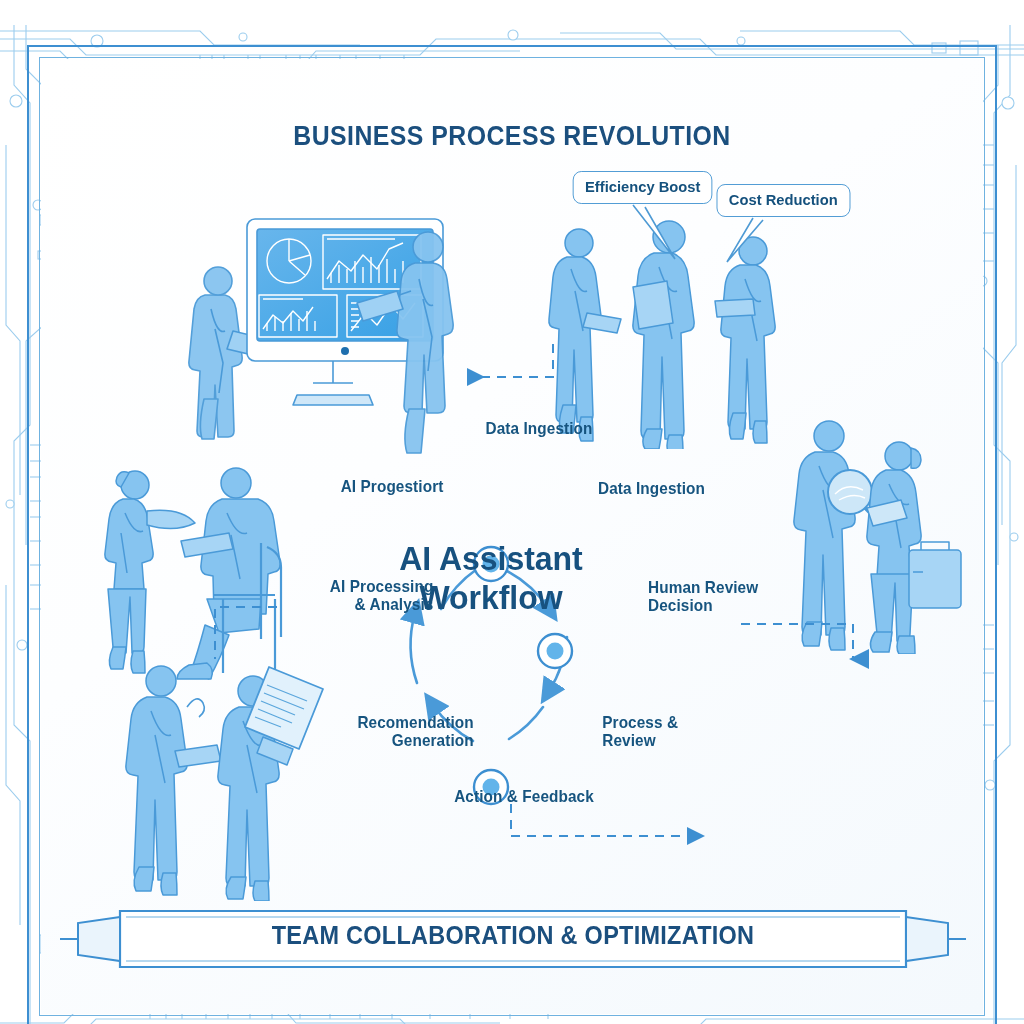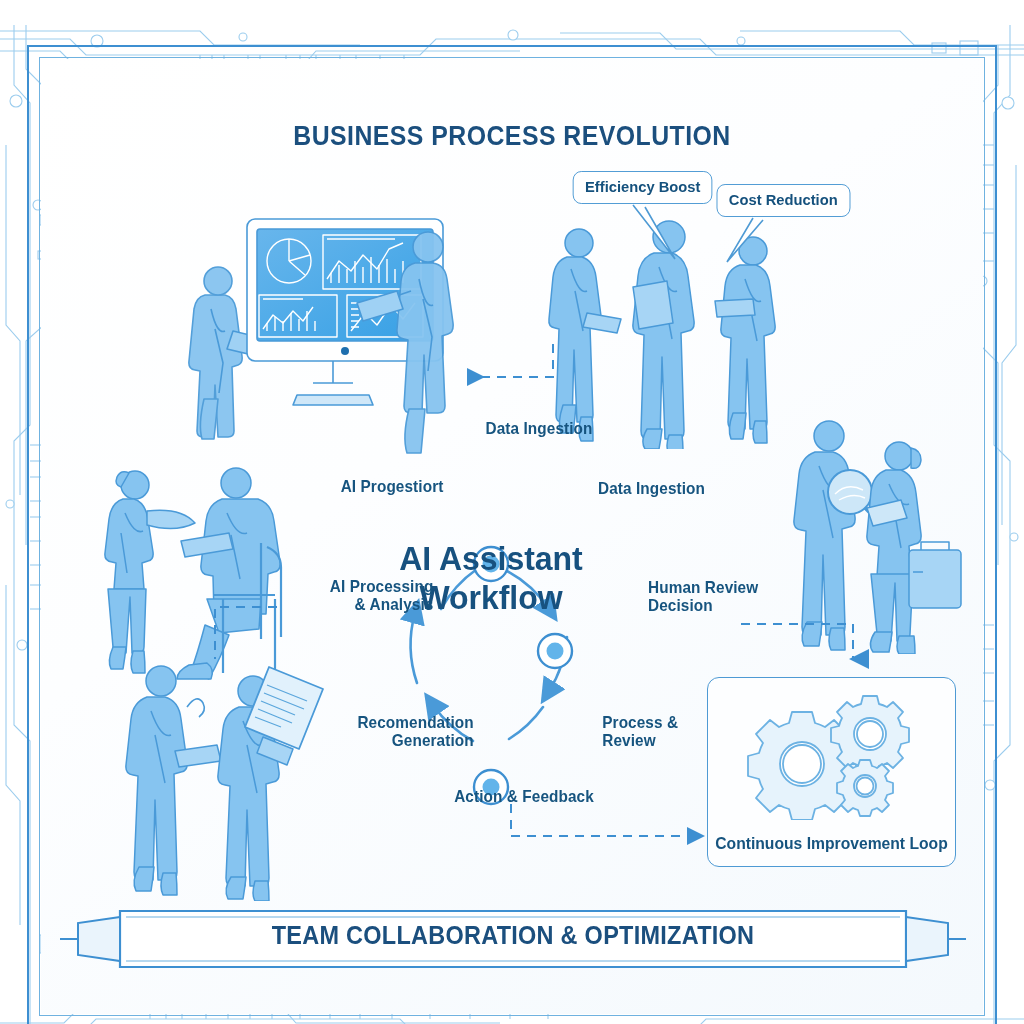--- a/index.html
+++ b/index.html
@@ -552,54 +552,20 @@
     <div class="bubble bubble-1">Efficiency Boost</div>
     <svg class="illus" style="left:590px; top:144px;" width="70" height="58" viewBox="0 0 70 58">
       <path d="M2 2 L44 56 L14 4" fill="#ffffff" stroke="#4e9ad4" stroke-width="1.6"></path>
     </svg>
 
     <div class="bubble bubble-2">Cost Reduction</div>
     <svg class="illus" style="left:682px; top:157px;" width="56" height="48" viewBox="0 0 56 48">
       <path d="M30 2 L4 46 L40 4" fill="#ffffff" stroke="#4e9ad4" stroke-width="1.6"></path>
     </svg>
 
-    <div class="gear-card">
-      <svg style="position:absolute; left:32px; top:14px;" width="190" height="128" viewBox="0 0 190 128">
-        <g stroke="#6cb2e3" stroke-width="1.8" fill="#e6f3fc" stroke-linejoin="round">
-
-          <g transform="translate(62,72)">
-            <path d="M-10 -52 h20 l3 11 a42 42 0 0 1 10 4 l9 -7 14 14 -7 9 a42 42 0 0 1 4 10 l11 3 v20 l-11 3
-                     a42 42 0 0 1 -4 10 l7 9 -14 14 -9 -7 a42 42 0 0 1 -10 4 l-3 11 h-20 l-3 -11
-                     a42 42 0 0 1 -10 -4 l-9 7 -14 -14 7 -9 a42 42 0 0 1 -4 -10 l-11 -3 v-20 l11 -3
-                     a42 42 0 0 1 4 -10 l-7 -9 14 -14 9 7 a42 42 0 0 1 10 -4 z"></path>
-            <circle cx="0" cy="0" r="22" fill="#ffffff"></circle>
-            <circle cx="0" cy="0" r="19" fill="#ffffff"></circle>
-          </g>
-
-          <g transform="translate(130,42)">
-            <path d="M-7 -38 h14 l2 8 a31 31 0 0 1 8 3 l6 -5 10 10 -5 6 a31 31 0 0 1 3 8 l8 2 v14 l-8 2
-                     a31 31 0 0 1 -3 8 l5 6 -10 10 -6 -5 a31 31 0 0 1 -8 3 l-2 8 h-14 l-2 -8
-                     a31 31 0 0 1 -8 -3 l-6 5 -10 -10 5 -6 a31 31 0 0 1 -3 -8 l-8 -2 v-14 l8 -2
-                     a31 31 0 0 1 3 -8 l-5 -6 10 -10 6 5 a31 31 0 0 1 8 -3 z"></path>
-            <circle cx="0" cy="0" r="16" fill="#ffffff"></circle>
-            <circle cx="0" cy="0" r="13" fill="#ffffff"></circle>
-          </g>
-
-          <g transform="translate(125,94)">
-            <path d="M-5 -26 h10 l2 6 a21 21 0 0 1 5 2 l5 -4 7 7 -4 5 a21 21 0 0 1 2 5 l6 2 v10 l-6 2
-                     a21 21 0 0 1 -2 5 l4 5 -7 7 -5 -4 a21 21 0 0 1 -5 2 l-2 6 h-10 l-2 -6
-                     a21 21 0 0 1 -5 -2 l-5 4 -7 -7 4 -5 a21 21 0 0 1 -2 -5 l-6 -2 v-10 l6 -2
-                     a21 21 0 0 1 2 -5 l-4 -5 7 -7 5 4 a21 21 0 0 1 5 -2 z"></path>
-            <circle cx="0" cy="0" r="11" fill="#ffffff"></circle>
-            <circle cx="0" cy="0" r="8.5" fill="#ffffff"></circle>
-          </g>
-        </g>
-      </svg>
-      <div class="gear-card-label">Continuous Improvement Loop</div>
-    </div>
 
     <svg class="ribbon" width="906" height="68" viewBox="0 0 906 68">
       <g fill="#ffffff" stroke="#3d8fd1" stroke-width="2.2">
         <path d="M60 6 H846 V62 H60 z"></path>
       </g>
       <g fill="#eaf4fc" stroke="#3d8fd1" stroke-width="2">
         <path d="M60 12 L18 18 L18 50 L60 56 z"></path>
         <path d="M846 12 L888 18 L888 50 L846 56 z"></path>
       </g>
       <g stroke="#6fb2e0" stroke-width="1.2" fill="none">

